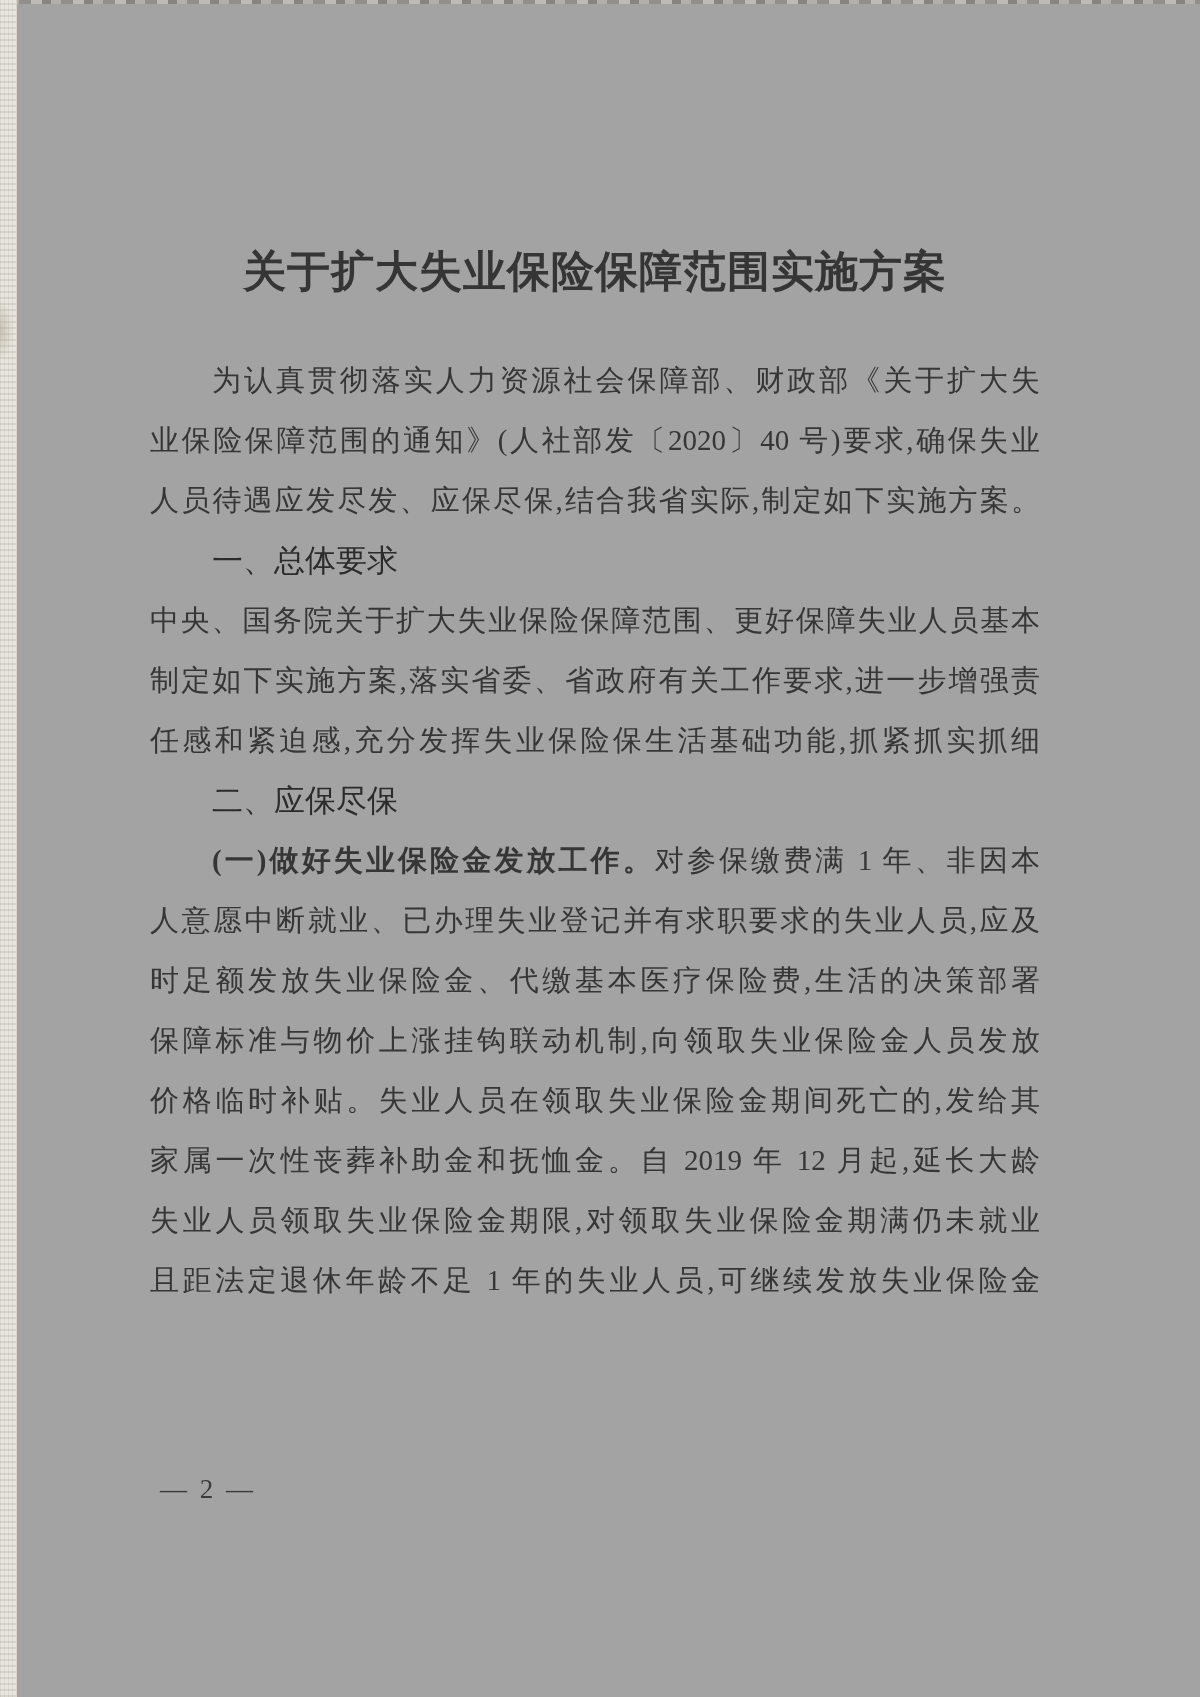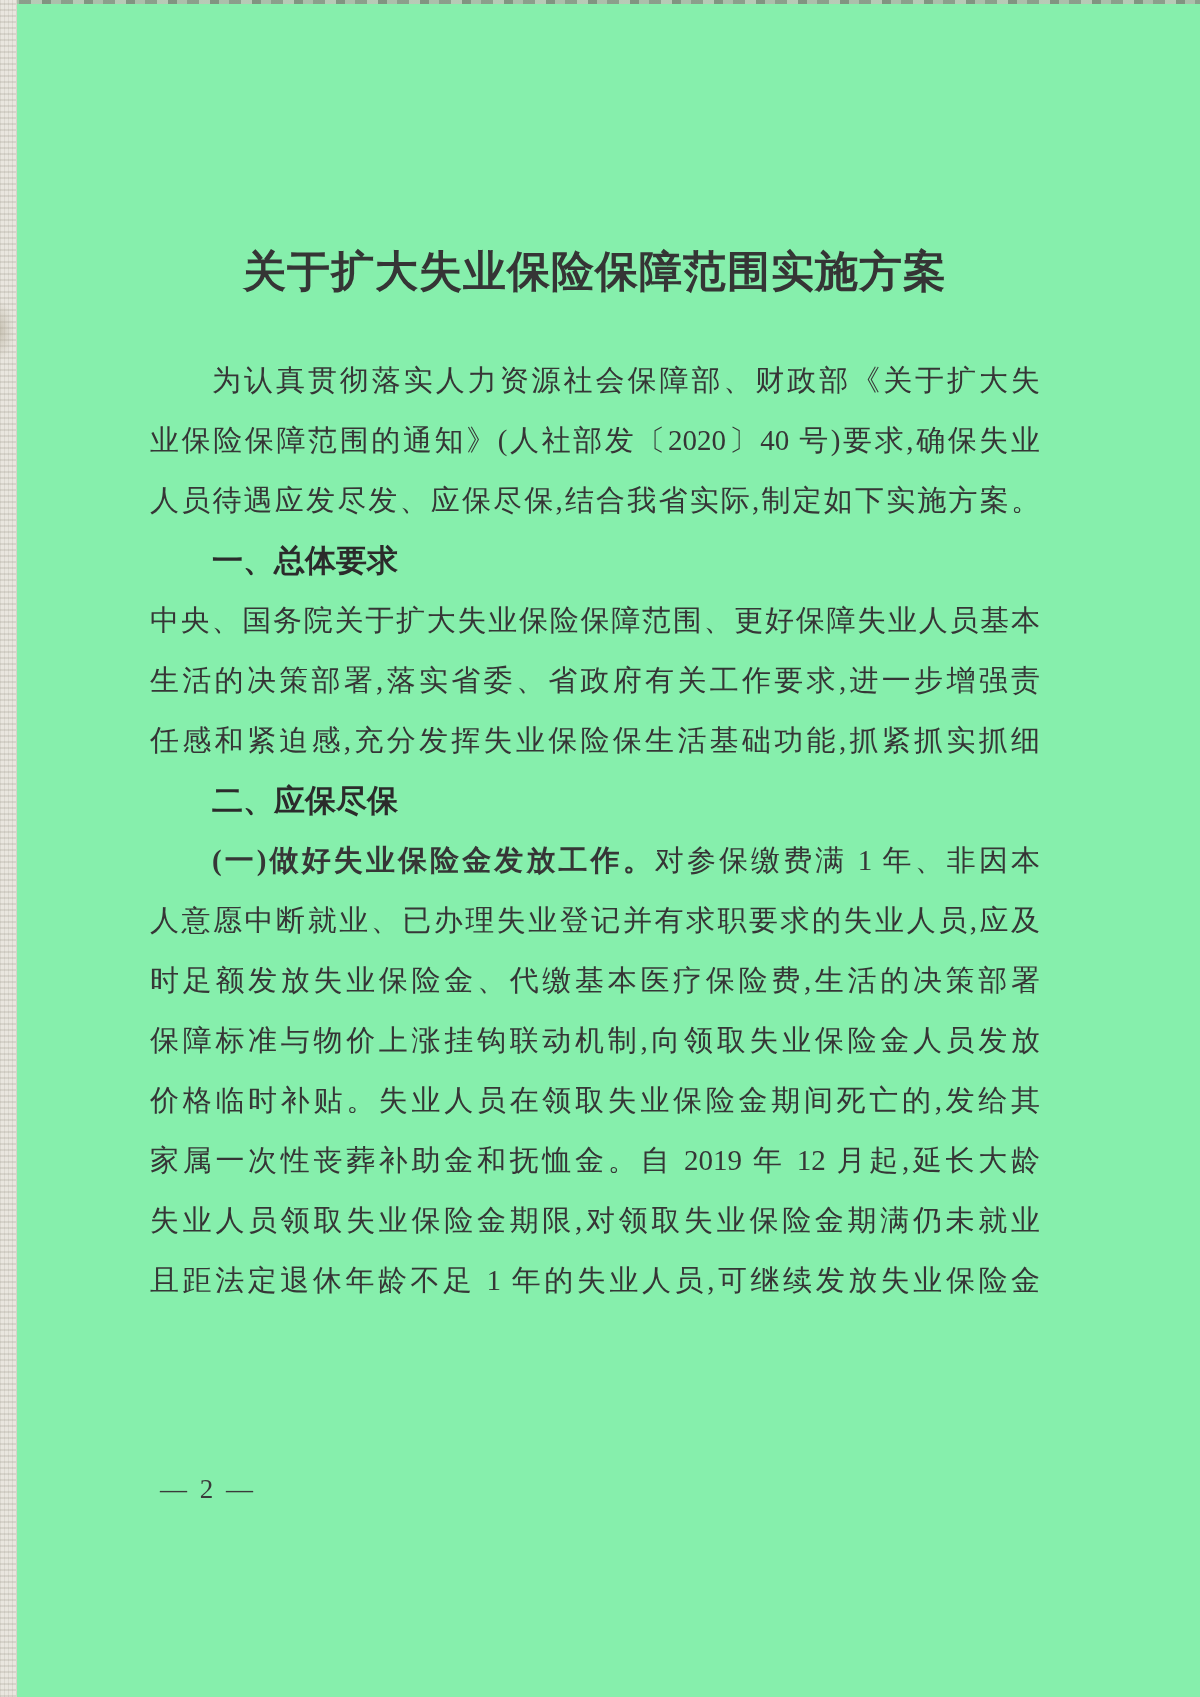--- a/index.html
+++ b/index.html
@@ -1,20 +1,20 @@
 <!DOCTYPE html>
 <html><head>
 <meta charset="utf-8">
 <style>
   html, body { margin: 0; padding: 0; background: #ffffff; }
   .scan {
     position: relative;
     width: 1200px;
     height: 1697px;
-    background: #86efac;
+    background: #a3a3a3;
     overflow: hidden;
     font-family: "Liberation Serif", "DejaVu Serif", serif;
     color: #343434;
   }
   
   .scan-edge-top {
     position: absolute; top: 0; left: 0; width: 100%; height: 4px;
     background: repeating-linear-gradient(90deg,
       #807d76 0 9px, #b6b3ab 9px 19px, #8d8a83 19px 31px, #c4c1b9 31px 42px);
     opacity: .8;
@@ -46,21 +46,21 @@
     height: 60px; line-height: 60px;
     font-size: 29px;
     overflow: hidden;
     color: #363636;
     font-family: Liberation Serif, serif;
   }
   .justify { text-align: justify; text-align-last: justify; }
   .indent { padding-left: 62px; }
   .heading {
     font-family: "DejaVu Sans", "Liberation Sans", sans-serif;
-    font-weight: bold;
+    font-weight: normal;
     font-size: 31px;
     color: #2b2b2b;
     text-align: left; text-align-last: auto;
   }
   .lead { font-weight: 600; }
   .page-number {
     position: absolute; left: 160px; top: 1474px;
     font-size: 27px; letter-spacing: 3px; color: #3a3a3a;
   }
 </style>
@@ -73,21 +73,21 @@
   <div class="scan-smudge"></div>
 
   <h1 class="doc-title">关于扩大失业保险保障范围实施方案</h1>
 
   <div class="doc-body">
     <div class="line indent justify">为认真贯彻落实人力资源社会保障部、财政部《关于扩大失</div>
     <div class="line justify">业保险保障范围的通知》(人社部发〔2020〕40 号)要求,确保失业</div>
     <div class="line justify">人员待遇应发尽发、应保尽保,结合我省实际,制定如下实施方案。</div>
     <div class="line indent heading">一、总体要求</div>
     <div class="line justify">中央、国务院关于扩大失业保险保障范围、更好保障失业人员基本</div>
-    <div class="line justify">生活的决策部署,落实省委、省政府有关工作要求,进一步增强责</div>
+    <div class="line justify">制定如下实施方案,落实省委、省政府有关工作要求,进一步增强责</div>
     <div class="line justify">任感和紧迫感,充分发挥失业保险保生活基础功能,抓紧抓实抓细</div>
     <div class="line indent heading">二、应保尽保</div>
     <div class="line indent justify"><span class="lead">(一)做好失业保险金发放工作。</span><span>对参保缴费满 1 年、非因本</span></div>
     <div class="line justify">人意愿中断就业、已办理失业登记并有求职要求的失业人员,应及</div>
     <div class="line justify">时足额发放失业保险金、代缴基本医疗保险费,生活的决策部署</div>
     <div class="line justify">保障标准与物价上涨挂钩联动机制,向领取失业保险金人员发放</div>
     <div class="line justify">价格临时补贴。失业人员在领取失业保险金期间死亡的,发给其</div>
     <div class="line justify">家属一次性丧葬补助金和抚恤金。自 2019 年 12 月起,延长大龄</div>
     <div class="line justify">失业人员领取失业保险金期限,对领取失业保险金期满仍未就业</div>
     <div class="line justify">且距法定退休年龄不足 1 年的失业人员,可继续发放失业保险金</div>

